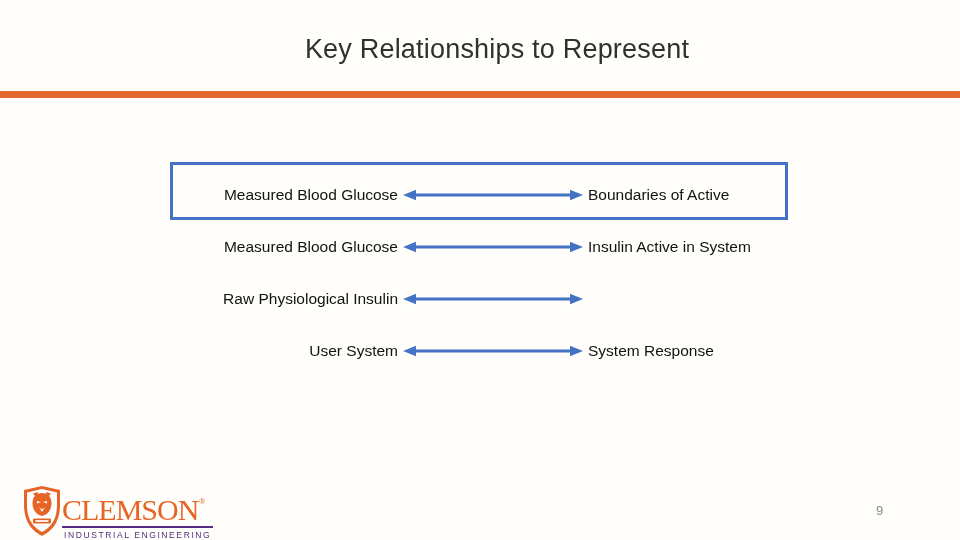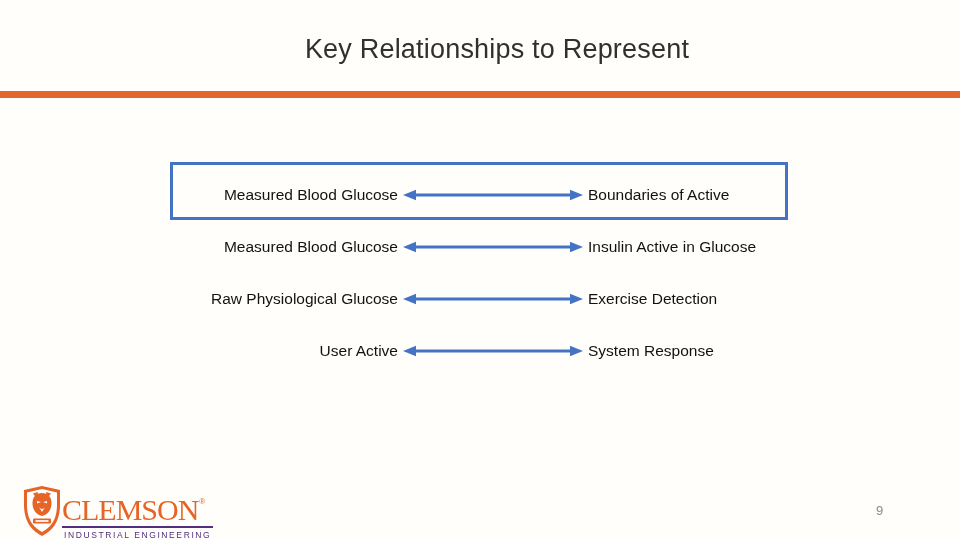--- a/index.html
+++ b/index.html
@@ -154,37 +154,36 @@
 
     <div class="rel-row">
       <div class="left-label">Measured Blood Glucose</div>
       <div class="arrow-cell">
         <svg class="arrow-svg" width="190" height="14" viewBox="0 0 190 14">
           <line x1="15" y1="7" x2="175" y2="7"></line>
           <polygon points="5,7 18,1.8 18,12.2"></polygon>
           <polygon points="185,7 172,1.8 172,12.2"></polygon>
         </svg>
       </div>
-      <div class="right-label">Insulin Active in Glucose</div>
-    </div>
-
-    <div class="rel-row">
-      <div class="left-label">Raw Physiological Glucose</div>
-      <div class="arrow-cell">
-        <svg class="arrow-svg" width="190" height="14" viewBox="0 0 190 14">
-          <line x1="15" y1="7" x2="175" y2="7"></line>
-          <polygon points="5,7 18,1.8 18,12.2"></polygon>
-          <polygon points="185,7 172,1.8 172,12.2"></polygon>
-        </svg>
-      </div>
-      <div class="right-label">Exercise Detection</div>
-    </div>
-
-    <div class="rel-row">
-      <div class="left-label">User Active</div>
+      <div class="right-label">Insulin Active in System</div>
+    </div>
+
+    <div class="rel-row">
+      <div class="left-label">Raw Physiological Insulin</div>
+      <div class="arrow-cell">
+        <svg class="arrow-svg" width="190" height="14" viewBox="0 0 190 14">
+          <line x1="15" y1="7" x2="175" y2="7"></line>
+          <polygon points="5,7 18,1.8 18,12.2"></polygon>
+          <polygon points="185,7 172,1.8 172,12.2"></polygon>
+        </svg>
+      </div>
+    </div>
+
+    <div class="rel-row">
+      <div class="left-label">User System</div>
       <div class="arrow-cell">
         <svg class="arrow-svg" width="190" height="14" viewBox="0 0 190 14">
           <line x1="15" y1="7" x2="175" y2="7"></line>
           <polygon points="5,7 18,1.8 18,12.2"></polygon>
           <polygon points="185,7 172,1.8 172,12.2"></polygon>
         </svg>
       </div>
       <div class="right-label">System Response</div>
     </div>
 

